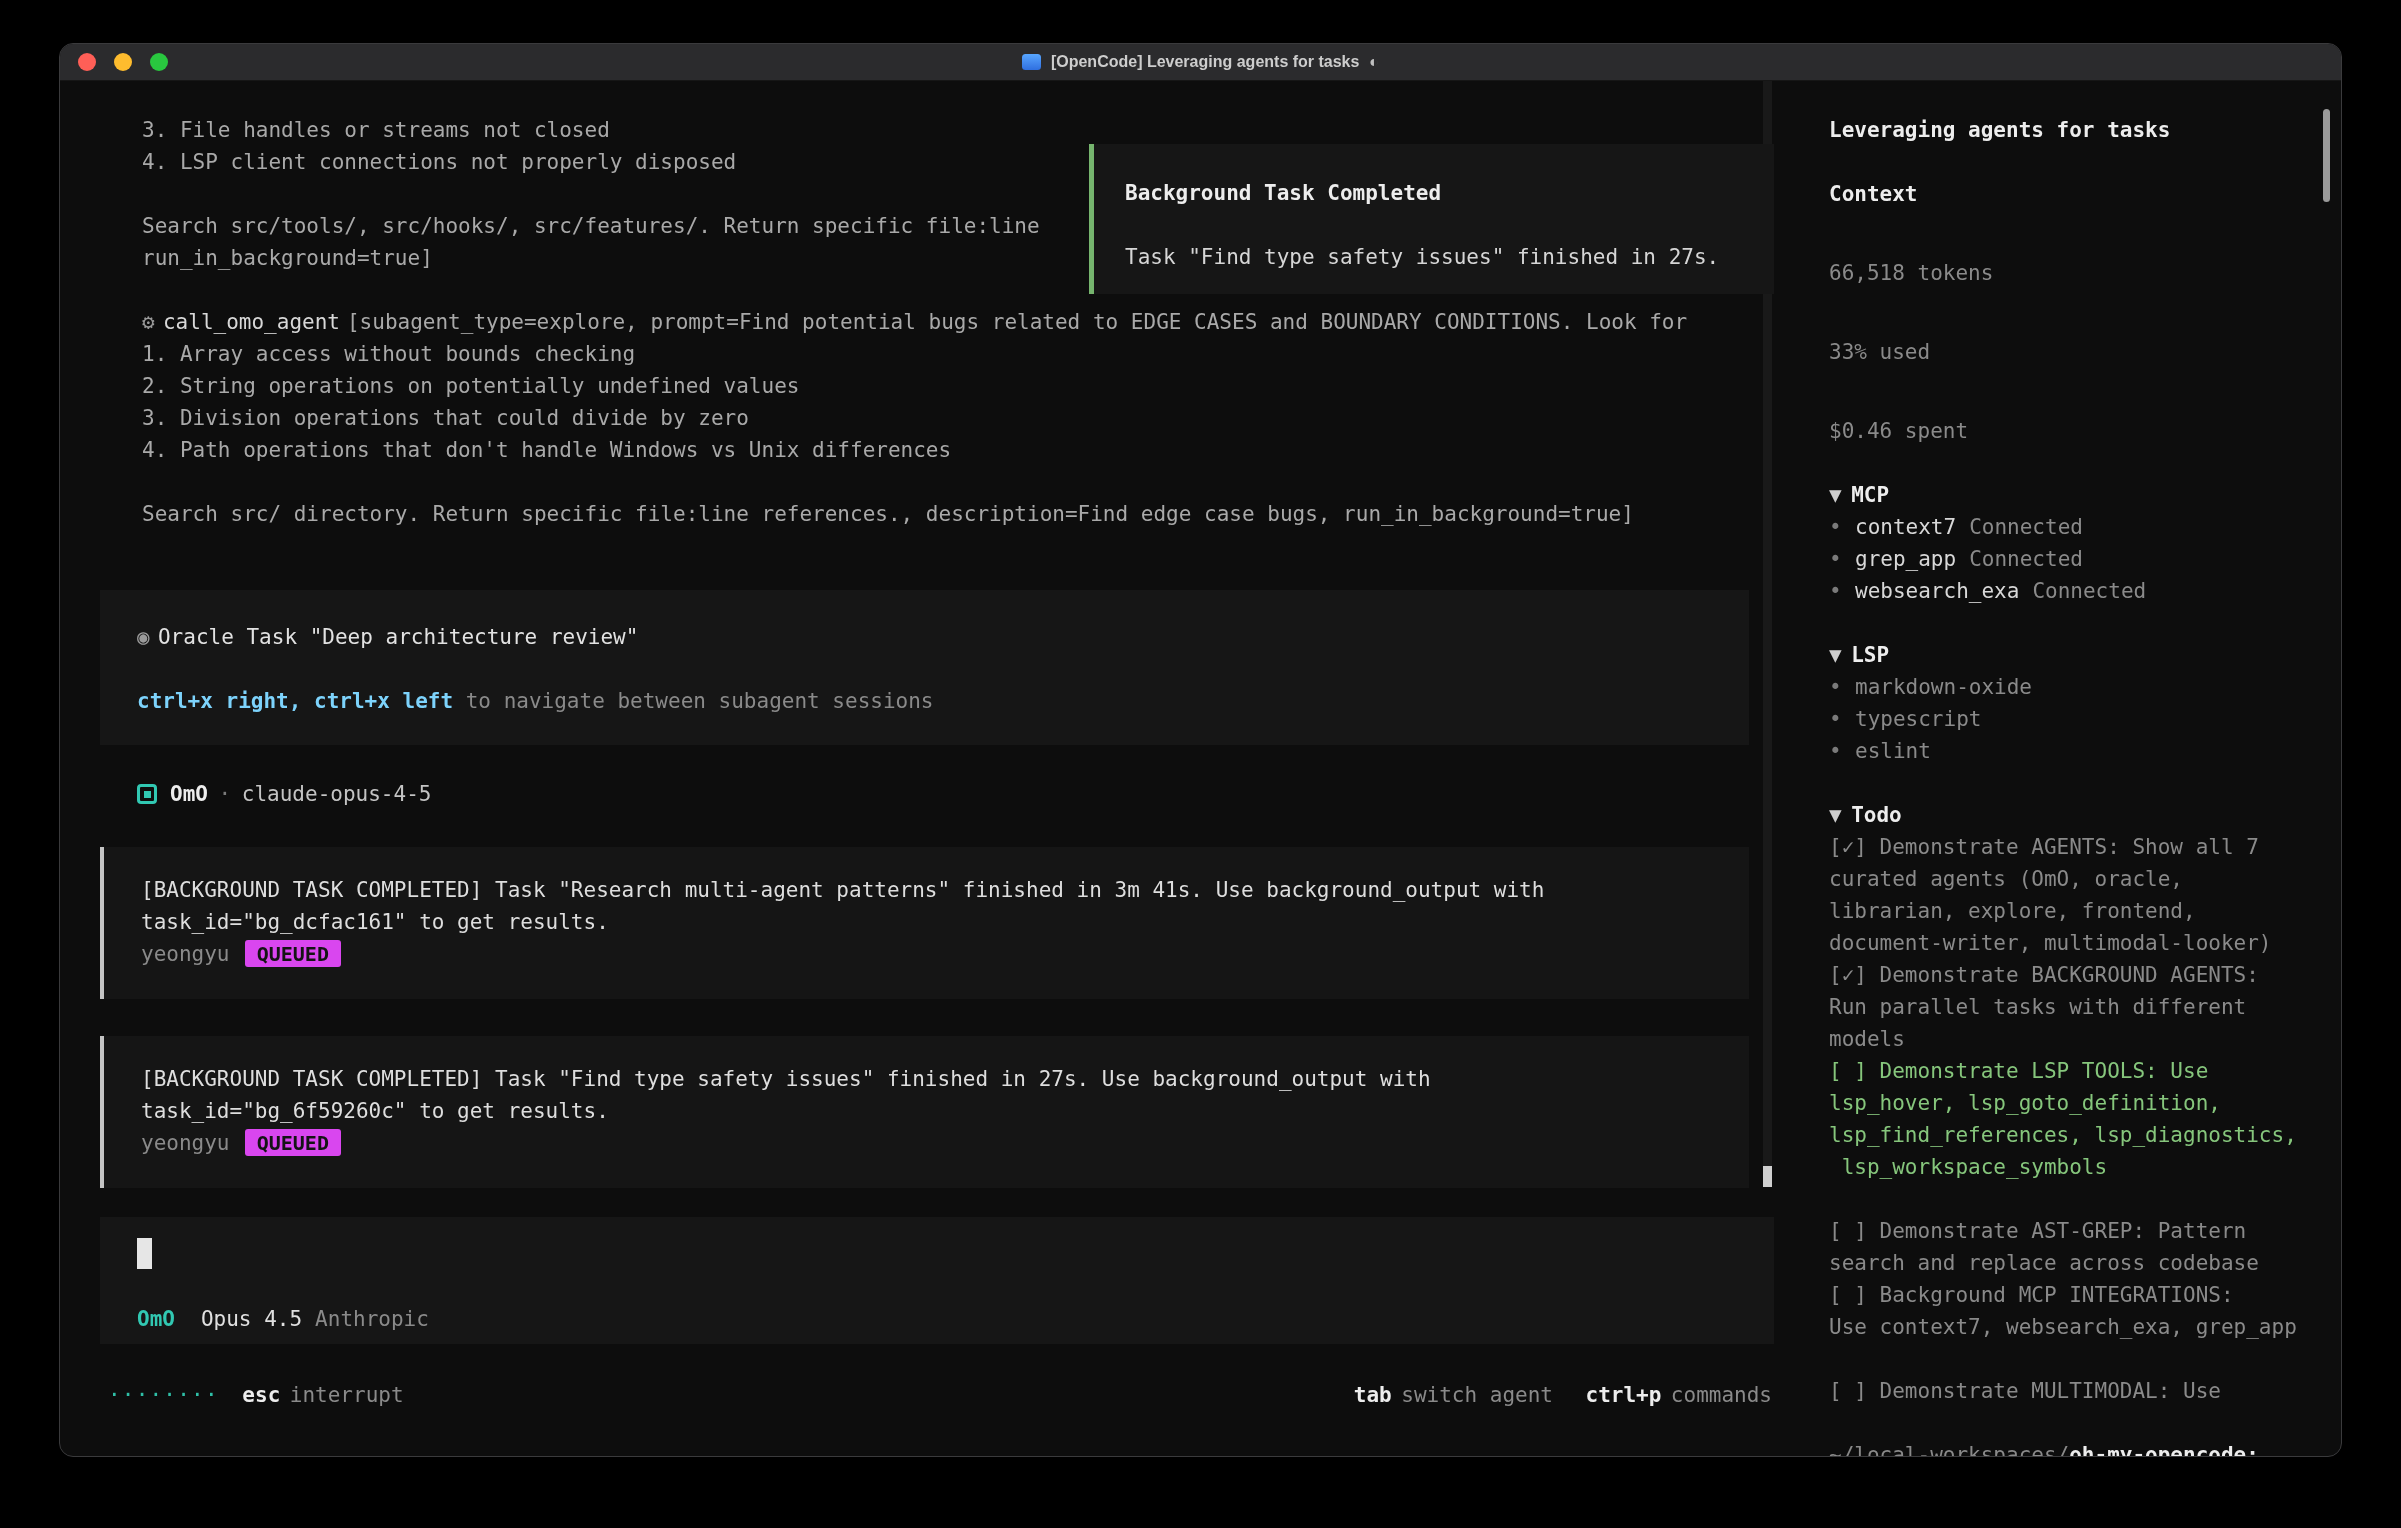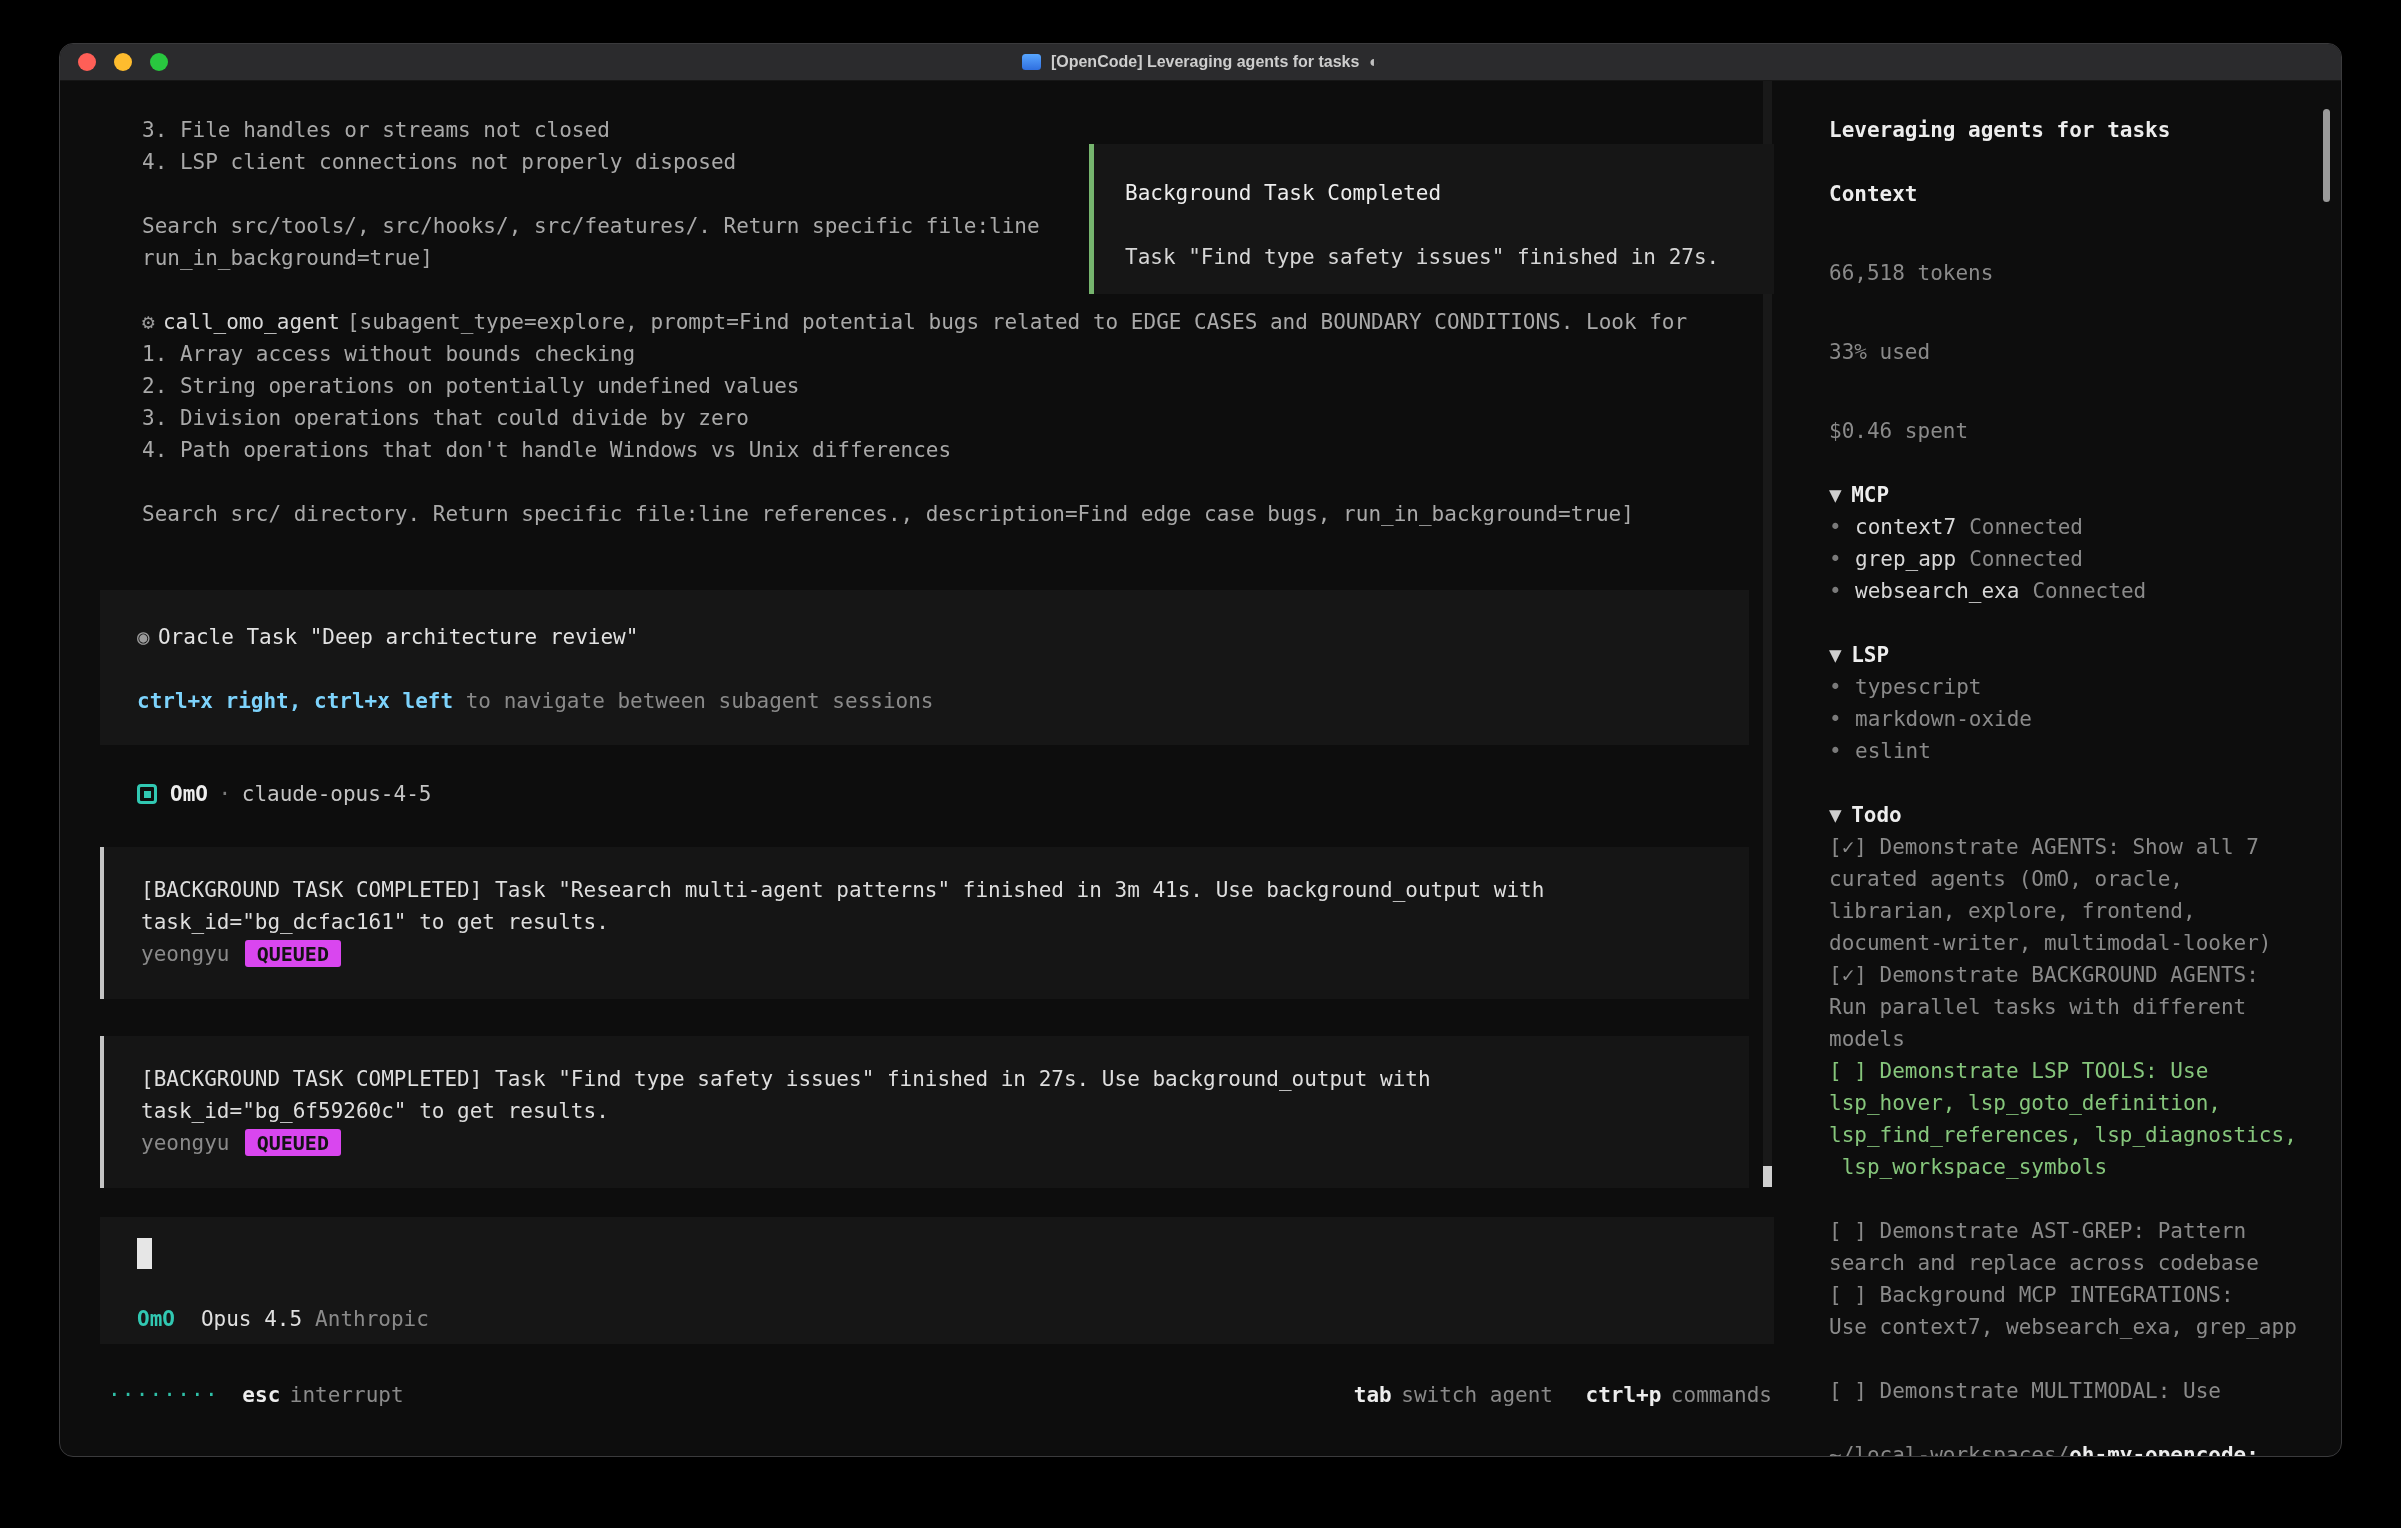--- a/index.html
+++ b/index.html
@@ -38,21 +38,21 @@
   
   .top-text { position:absolute; left:82px; top:33px; width:1637px; color:#a9a9a9; }
   .gear { color:#9a9a9a; margin-right:8.3px; }
   .tool-name { color:#d8d8d8; margin-right:7px; }
   .tool-args { color:#a9a9a9; }
 
   .notification {
     position:absolute; left:1029px; top:63px; width:685px; height:150px;
     background:#161616; border-left:5.9px solid #76b56e; padding:32.5px 0 0 31px; z-index:5;
   }
-  .notif-title { color:#ededed; font-weight:normal; }
+  .notif-title { color:#ededed; font-weight:bold; }
   .notif-body { color:#d6d6d6; }
 
   .oracle {
     position:absolute; left:40px; top:509px; width:1649px; height:155px;
     background:#161616; padding:31px 0 0 37px;
   }
   .oracle-dot { color:#9a9a9a; margin-right:8.3px; }
   .oracle-title { color:#e2e2e2; }
   .hint-keys { color:#7dd3fc; font-weight:bold; }
   .hint-rest { color:#8a8a8a; }
@@ -228,22 +228,22 @@
       <div class="ln dim">$0.46 spent</div>
       <div class="ln"></div>
 
       <div class="ln sb-h"><span class="tri">▼</span><span>MCP</span></div>
       <div class="ln"><span class="bullet">•</span><span class="brightname">context7</span><span class="dim" style="margin-left:13px">Connected</span></div>
       <div class="ln"><span class="bullet">•</span><span class="brightname">grep_app</span><span class="dim" style="margin-left:13px">Connected</span></div>
       <div class="ln"><span class="bullet">•</span><span class="brightname">websearch_exa</span><span class="dim" style="margin-left:13px">Connected</span></div>
       <div class="ln"></div>
 
       <div class="ln sb-h"><span class="tri">▼</span><span>LSP</span></div>
+      <div class="ln"><span class="bullet">•</span><span class="dim">markdown-oxide</span></div>
       <div class="ln"><span class="bullet">•</span><span class="dim">typescript</span></div>
-      <div class="ln"><span class="bullet">•</span><span class="dim">markdown-oxide</span></div>
       <div class="ln"><span class="bullet">•</span><span class="dim">eslint</span></div>
       <div class="ln"></div>
 
       <div class="ln sb-h"><span class="tri">▼</span><span>Todo</span></div>
       <div class="todo-item done">[✓] Demonstrate AGENTS: Show all 7
 curated agents (OmO, oracle,
 librarian, explore, frontend,
 document-writer, multimodal-looker)</div>
       <div class="todo-item done">[✓] Demonstrate BACKGROUND AGENTS:
 Run parallel tasks with different

